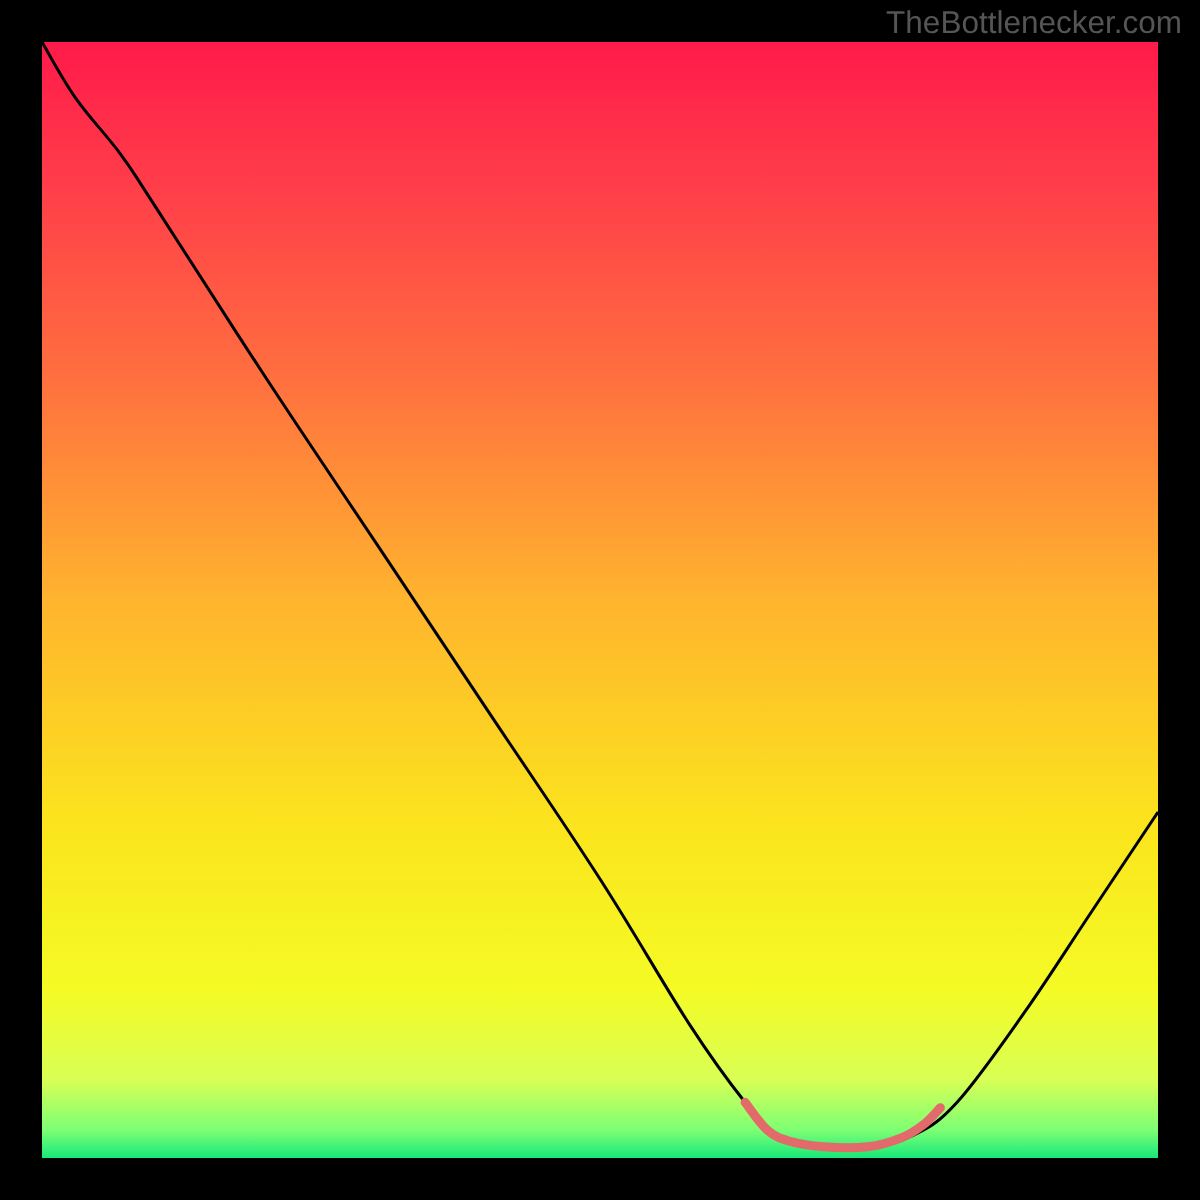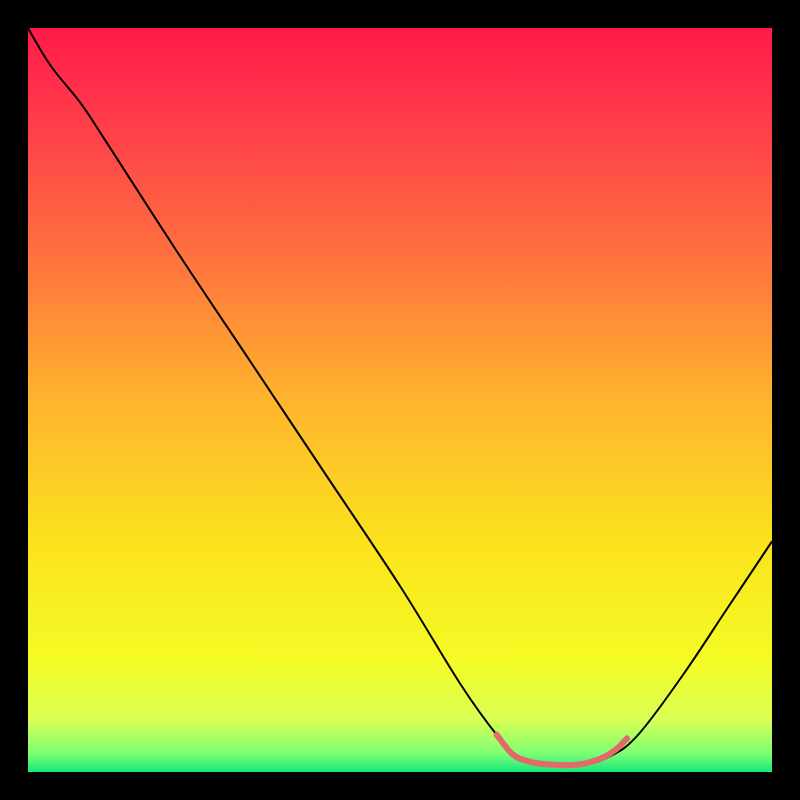--- a/index.html
+++ b/index.html
@@ -32,20 +32,21 @@
     top: 28px;
     width: 744px;
     height: 744px;
   }
   svg { display: block; }
 </style>
 </head>
 <body>
 
 <div class="outer">
+  <div class="watermark">TheBottlenecker.com</div>
 
   <div class="plot">
     <svg id="chart-svg" width="744" height="744" viewBox="0 0 744 744">
       <defs>
         <linearGradient id="bg-grad" x1="0" y1="0" x2="0" y2="1">
             <stop offset="0%" stop-color="#ff1a4a"></stop>
             <stop offset="12%" stop-color="#ff3b4a"></stop>
             <stop offset="30%" stop-color="#ff6f3f"></stop>
             <stop offset="50%" stop-color="#ffb42e"></stop>
             <stop offset="70%" stop-color="#fbe41d"></stop>

